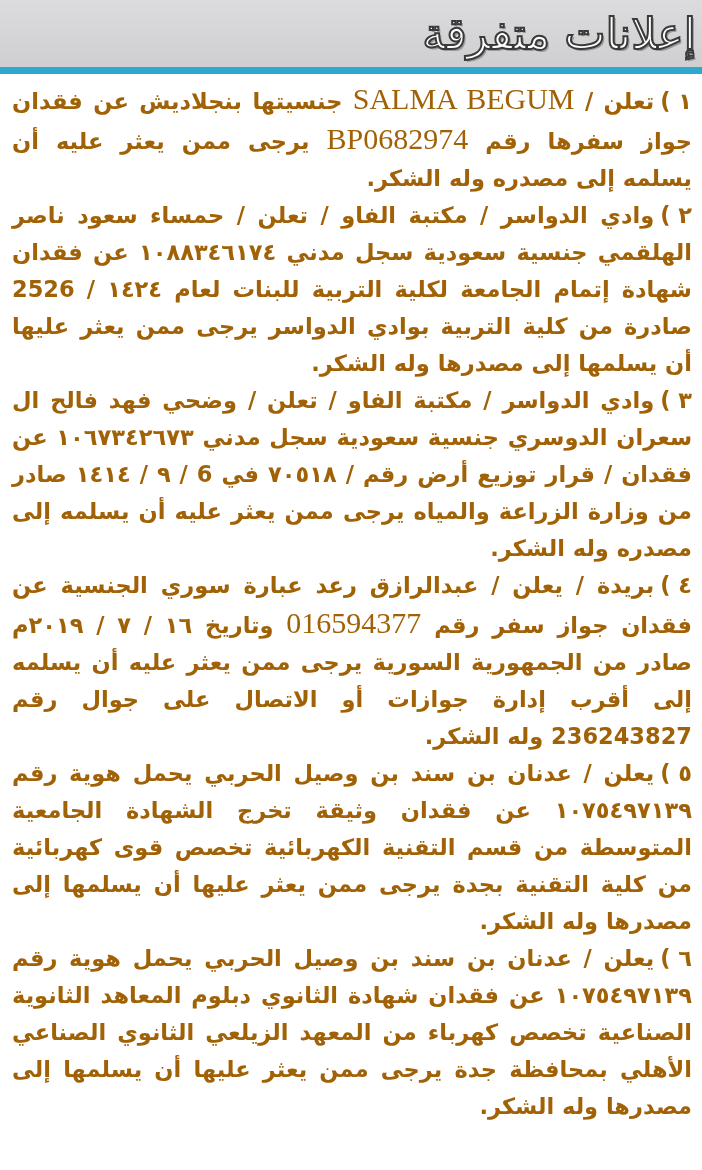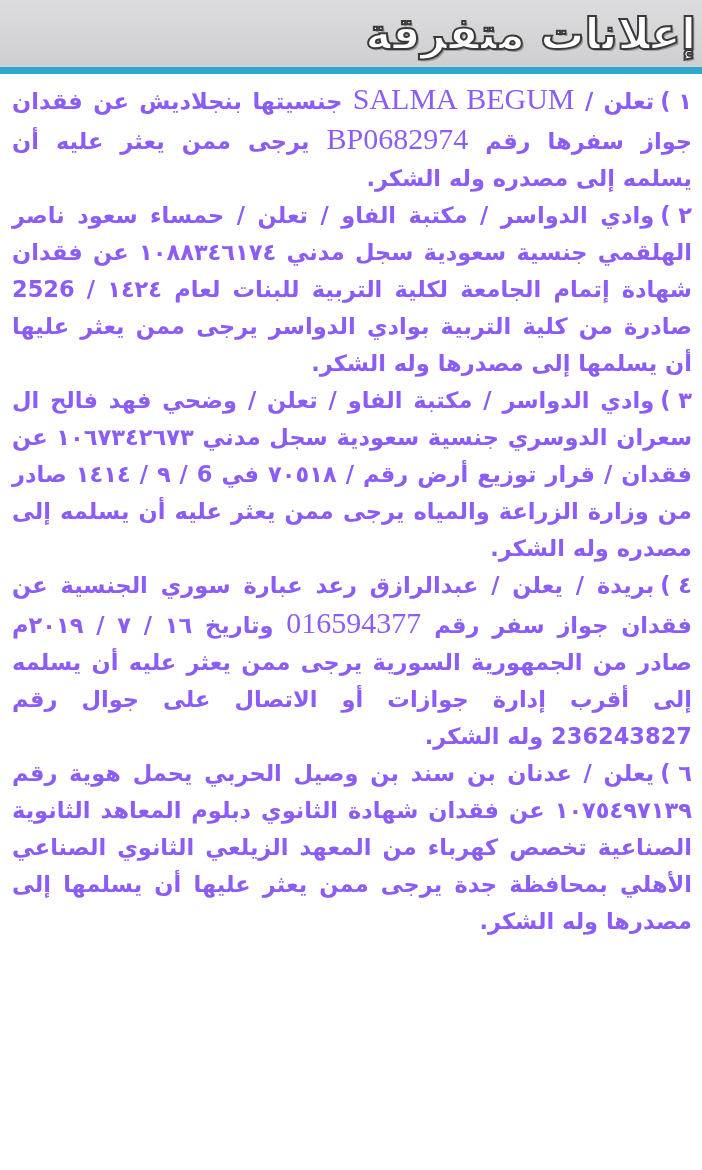--- a/index.html
+++ b/index.html
@@ -3,33 +3,33 @@
 <meta charset="utf-8">
 <style>
   html, body { margin:0; padding:0; }
   body { width:702px; height:1170px; background:#ffffff; overflow:hidden; }
   .header {
     position:relative; width:702px; height:67px;
     background:linear-gradient(#dcdcde, #cfcfd2);
   }
   .header-title {
     position:absolute; right:6px; top:4px;
-    font-family:"DejaVu Sans", sans-serif; font-weight:bold;
+    font-family:"DejaVu Sans", sans-serif; font-weight:normal;
     font-size:44px; line-height:60px; color:#ffffff;
     direction:rtl;
     -webkit-text-stroke:2px #3a3a3a;
     text-shadow: 2px 2px 0 #9a9a9a;
     letter-spacing:1px;
   }
   .accent-bar { width:702px; height:7px; background:#2ea8cf; }
   .content {
     direction:rtl; text-align:justify;
     padding:6px 10px 0 12px;
     font-family:"DejaVu Sans", sans-serif; font-weight:bold;
-    color:#8b5cf6; font-size:22.5px; line-height:37px;
+    color:#a16207; font-size:22.5px; line-height:37px;
   }
   .ad { margin:0; text-align-last:right; }
   .ad .num { display:inline-block; margin-left:6px; }
   .latin {
     font-family:"Liberation Serif", serif; font-weight:normal;
     font-size:30px; direction:ltr; unicode-bidi:embed;
   }
 </style>
 </head>
 <body>
@@ -46,15 +46,18 @@
   <p class="ad">
     <span class="num">٢ )</span><span>وادي الدواسر / مكتبة الفاو / تعلن / حمساء سعود ناصر الهلقمي جنسية سعودية سجل مدني ١٠٨٨٣٤٦١٧٤ عن فقدان شهادة إتمام الجامعة لكلية التربية للبنات لعام ١٤٢٤ / 2526 صادرة من كلية التربية بوادي الدواسر يرجى ممن يعثر عليها أن يسلمها إلى مصدرها وله الشكر.</span>
   </p>
   <p class="ad">
     <span class="num">٣ )</span><span>وادي الدواسر / مكتبة الفاو / تعلن / وضحي فهد فالح ال سعران الدوسري جنسية سعودية سجل مدني ١٠٦٧٣٤٢٦٧٣ عن فقدان / قرار توزيع أرض رقم / ٧٠٥١٨ في 6 / ٩ / ١٤١٤ صادر من وزارة الزراعة والمياه يرجى ممن يعثر عليه أن يسلمه إلى مصدره وله الشكر.</span>
   </p>
   <p class="ad">
     <span class="num">٤ )</span><span>بريدة / يعلن / عبدالرازق رعد عبارة سوري الجنسية عن فقدان جواز سفر رقم </span><span class="latin">016594377</span><span> وتاريخ ١٦ / ٧ / ٢٠١٩م صادر من الجمهورية السورية يرجى ممن يعثر عليه أن يسلمه إلى أقرب إدارة جوازات أو الاتصال على جوال رقم 236243827 وله الشكر.</span>
   </p>
   <p class="ad">
+    <span class="num">٥ )</span><span>يعلن / عدنان بن سند بن وصيل الحربي يحمل هوية رقم ١٠٧٥٤٩٧١٣٩ عن فقدان وثيقة تخرج الشهادة الجامعية المتوسطة من قسم التقنية الكهربائية تخصص قوى كهربائية من كلية التقنية بجدة يرجى ممن يعثر عليها أن يسلمها إلى مصدرها وله الشكر.</span>
+  </p>
+  <p class="ad">
     <span class="num">٦ )</span><span>يعلن / عدنان بن سند بن وصيل الحربي يحمل هوية رقم ١٠٧٥٤٩٧١٣٩ عن فقدان شهادة الثانوي دبلوم المعاهد الثانوية الصناعية تخصص كهرباء من المعهد الزيلعي الثانوي الصناعي الأهلي بمحافظة جدة يرجى ممن يعثر عليها أن يسلمها إلى مصدرها وله الشكر.</span>
   </p>
 </div>
 
 </body></html>

